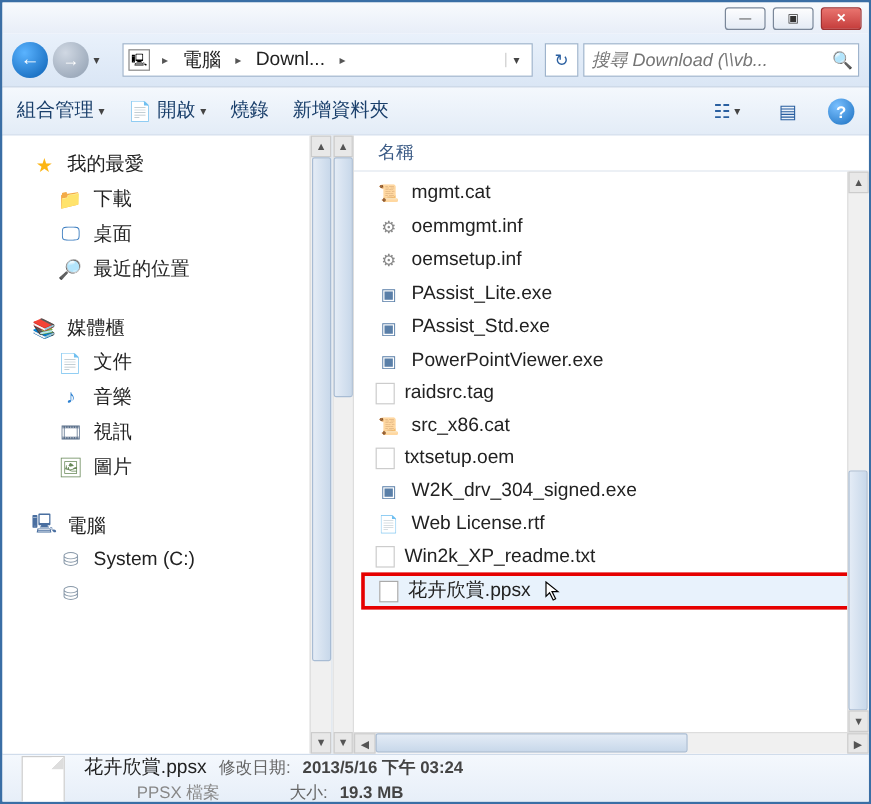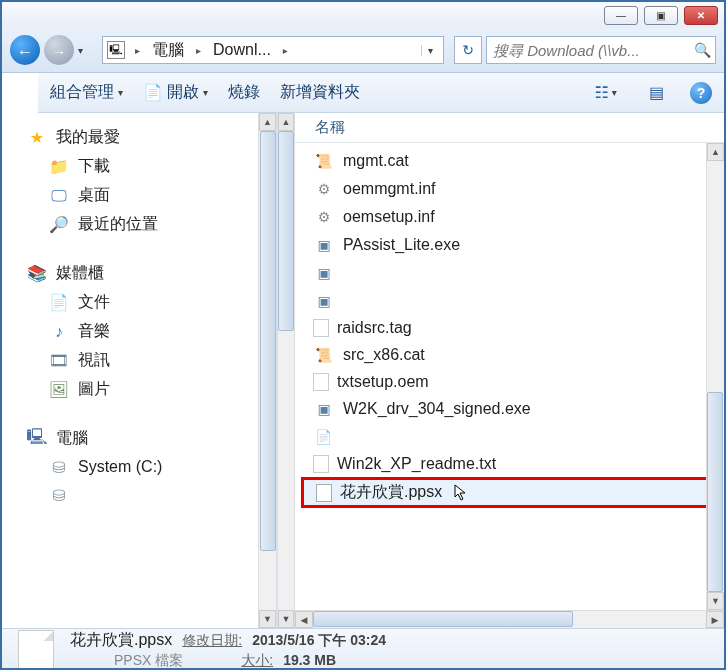--- a/index.html
+++ b/index.html
@@ -20,21 +20,21 @@
 .addr-icon { width: 18px; height: 18px; background: #fff; border: 1px solid #888; display: flex; align-items: center; justify-content: center; font-size: 10px; }
 .addr-seg { font-size: 16px; color: #222; padding: 0 2px; }
 .addr-chev { font-size: 10px; color: #555; padding: 0 6px; }
 .addr-dd { margin-left: auto; border-left: 1px solid #ccc; padding: 0 6px; font-size: 10px; color: #444; }
 .refresh { width: 28px; height: 28px; border: 1px solid #9eb3cc; background: #fff; display: flex; align-items: center; justify-content: center; color: #2a5fa0; font-size: 14px; cursor: pointer; }
 .searchbox { width: 230px; height: 28px; border: 1px solid #9eb3cc; background: #fff; display: flex; align-items: center; padding: 0 6px; }
 .searchbox input { border: none; outline: none; flex: 1; font-size: 15px; font-style: italic; color: #15803d; background: transparent; }
 .search-icon { font-size: 14px; color: #2a5fa0; }
 
 
-.toolbar { height: 40px; background: linear-gradient(to bottom, #f4f8fd, #e3ecf7); display: flex; align-items: center; padding: 0 12px; gap: 20px; border-bottom: 1px solid #c5d4e6; margin-left: 36px; }
+.toolbar { height: 40px; background: linear-gradient(to bottom, #f4f8fd, #e3ecf7); display: flex; align-items: center; padding: 0 12px; gap: 20px; border-bottom: 1px solid #c5d4e6; }
 .tb-item { font-size: 16px; color: #1a3f6b; cursor: pointer; display: flex; align-items: center; gap: 4px; }
 .tb-dd { font-size: 10px; color: #444; }
 .tb-spacer { flex: 1; }
 .tb-iconbtn { font-size: 16px; color: #2a5fa0; padding: 0 6px; cursor: pointer; display: flex; align-items: center; gap: 3px; }
 .help-icon { width: 22px; height: 22px; border-radius: 50%; background: radial-gradient(circle at 35% 30%, #7ac0ff, #1a6fc0); color: #fff; display: flex; align-items: center; justify-content: center; font-weight: bold; font-size: 14px; }
 
 
 .content { display: flex; height: 515px; }
 
 
@@ -90,21 +90,21 @@
 .fl-sb-vtrack { position: absolute; top: 18px; bottom: 18px; width: 100%; }
 .fl-sb-vthumb { position: absolute; bottom: 0; width: 16px; height: 200px; background: linear-gradient(to right, #e4ecf6, #c8d8ea); border: 1px solid #a8bcd4; border-radius: 2px; }
 
 
 .details { height: 42px; background: linear-gradient(to bottom, #f4f8fd, #e6eef8); border-top: 1px solid #c5d4e6; display: flex; align-items: center; padding: 0 16px; gap: 16px; }
 .d-icon { width: 36px; height: 40px; background: #fff; border: 1px solid #ccc; position: relative; }
 .d-icon::after { content: ""; position: absolute; top: 0; right: 0; width: 10px; height: 10px; background: linear-gradient(135deg, #fff 50%, #ddd 50%); }
 .d-info { display: flex; flex-direction: column; font-size: 14px; line-height: 1.3; }
 .d-line1 { display: flex; gap: 10px; align-items: baseline; }
 .d-fname { font-size: 16px; color: #222; }
-.d-label { color: #666; text-decoration: underline; }
+.d-label { color: #666; }
 .d-val { color: #444; font-weight: bold; }
 .d-type { color: #888; margin-left: 44px; }
 </style>
 </head>
 <body>
 
 <div class="titlebar">
   <div class="win-btn">—</div>
   <div class="win-btn">▣</div>
   <div class="win-btn close">✕</div>
@@ -238,42 +238,45 @@
         <div class="fl-item">
           <span class="ficon inf">⚙</span>
           <span>oemsetup.inf</span>
         </div>
         <div class="fl-item">
           <span class="ficon exe">▣</span>
           <span>PAssist_Lite.exe</span>
         </div>
         <div class="fl-item">
           <span class="ficon exe">▣</span>
+          <span>PAssist_Std.exe</span>
         </div>
         <div class="fl-item">
           <span class="ficon exe">▣</span>
+          <span>PowerPointViewer.exe</span>
         </div>
         <div class="fl-item">
           <span class="ficon txt"></span>
           <span>raidsrc.tag</span>
         </div>
         <div class="fl-item">
           <span class="ficon cat">📜</span>
           <span>src_x86.cat</span>
         </div>
         <div class="fl-item">
           <span class="ficon txt"></span>
           <span>txtsetup.oem</span>
         </div>
         <div class="fl-item">
           <span class="ficon exe">▣</span>
           <span>W2K_drv_304_signed.exe</span>
         </div>
         <div class="fl-item">
           <span class="ficon rtf">📄</span>
+          <span>Web License.rtf</span>
         </div>
         <div class="fl-item">
           <span class="ficon txt"></span>
           <span>Win2k_XP_readme.txt</span>
         </div>
         <div class="fl-item selected">
           <span class="ficon ppsx"></span>
           <span>花卉欣賞.ppsx</span>
           <svg width="14" height="18" class="cursor-arrow">
             <path d="M1,1 L1,13 L4,10 L7,16 L9,15 L6,9 L11,9 Z" fill="white" stroke="black" stroke-width="1"></path>

